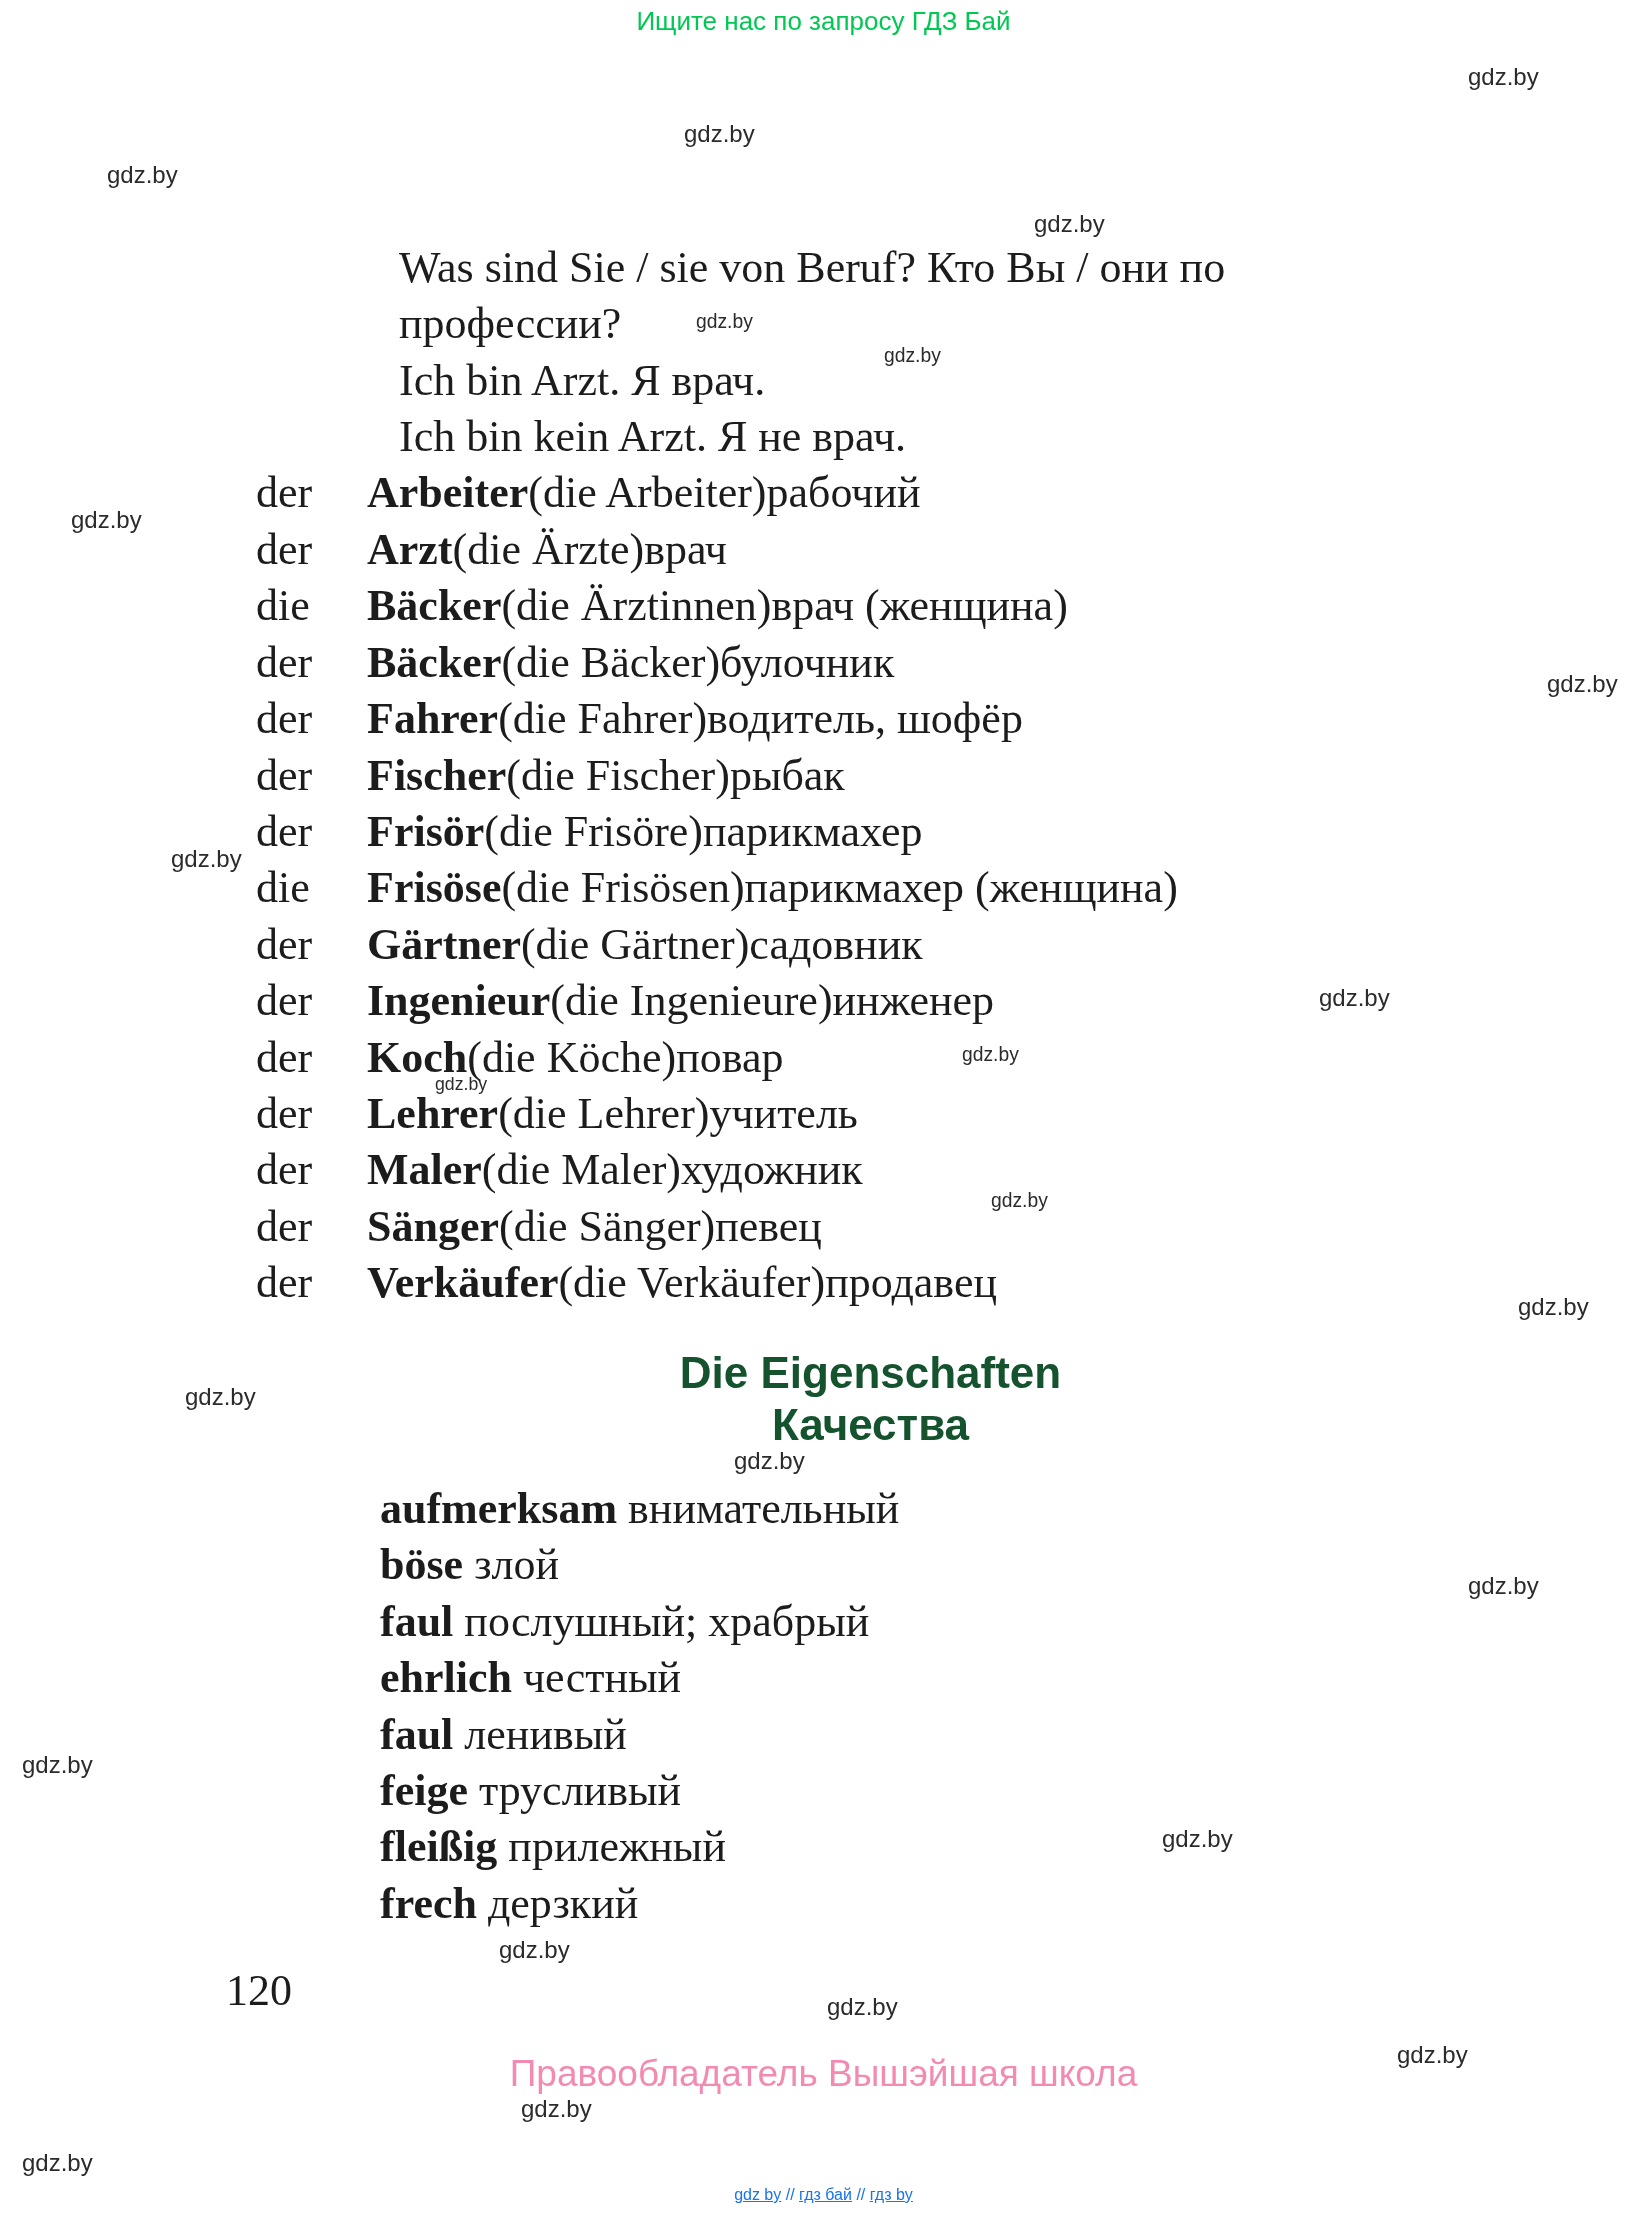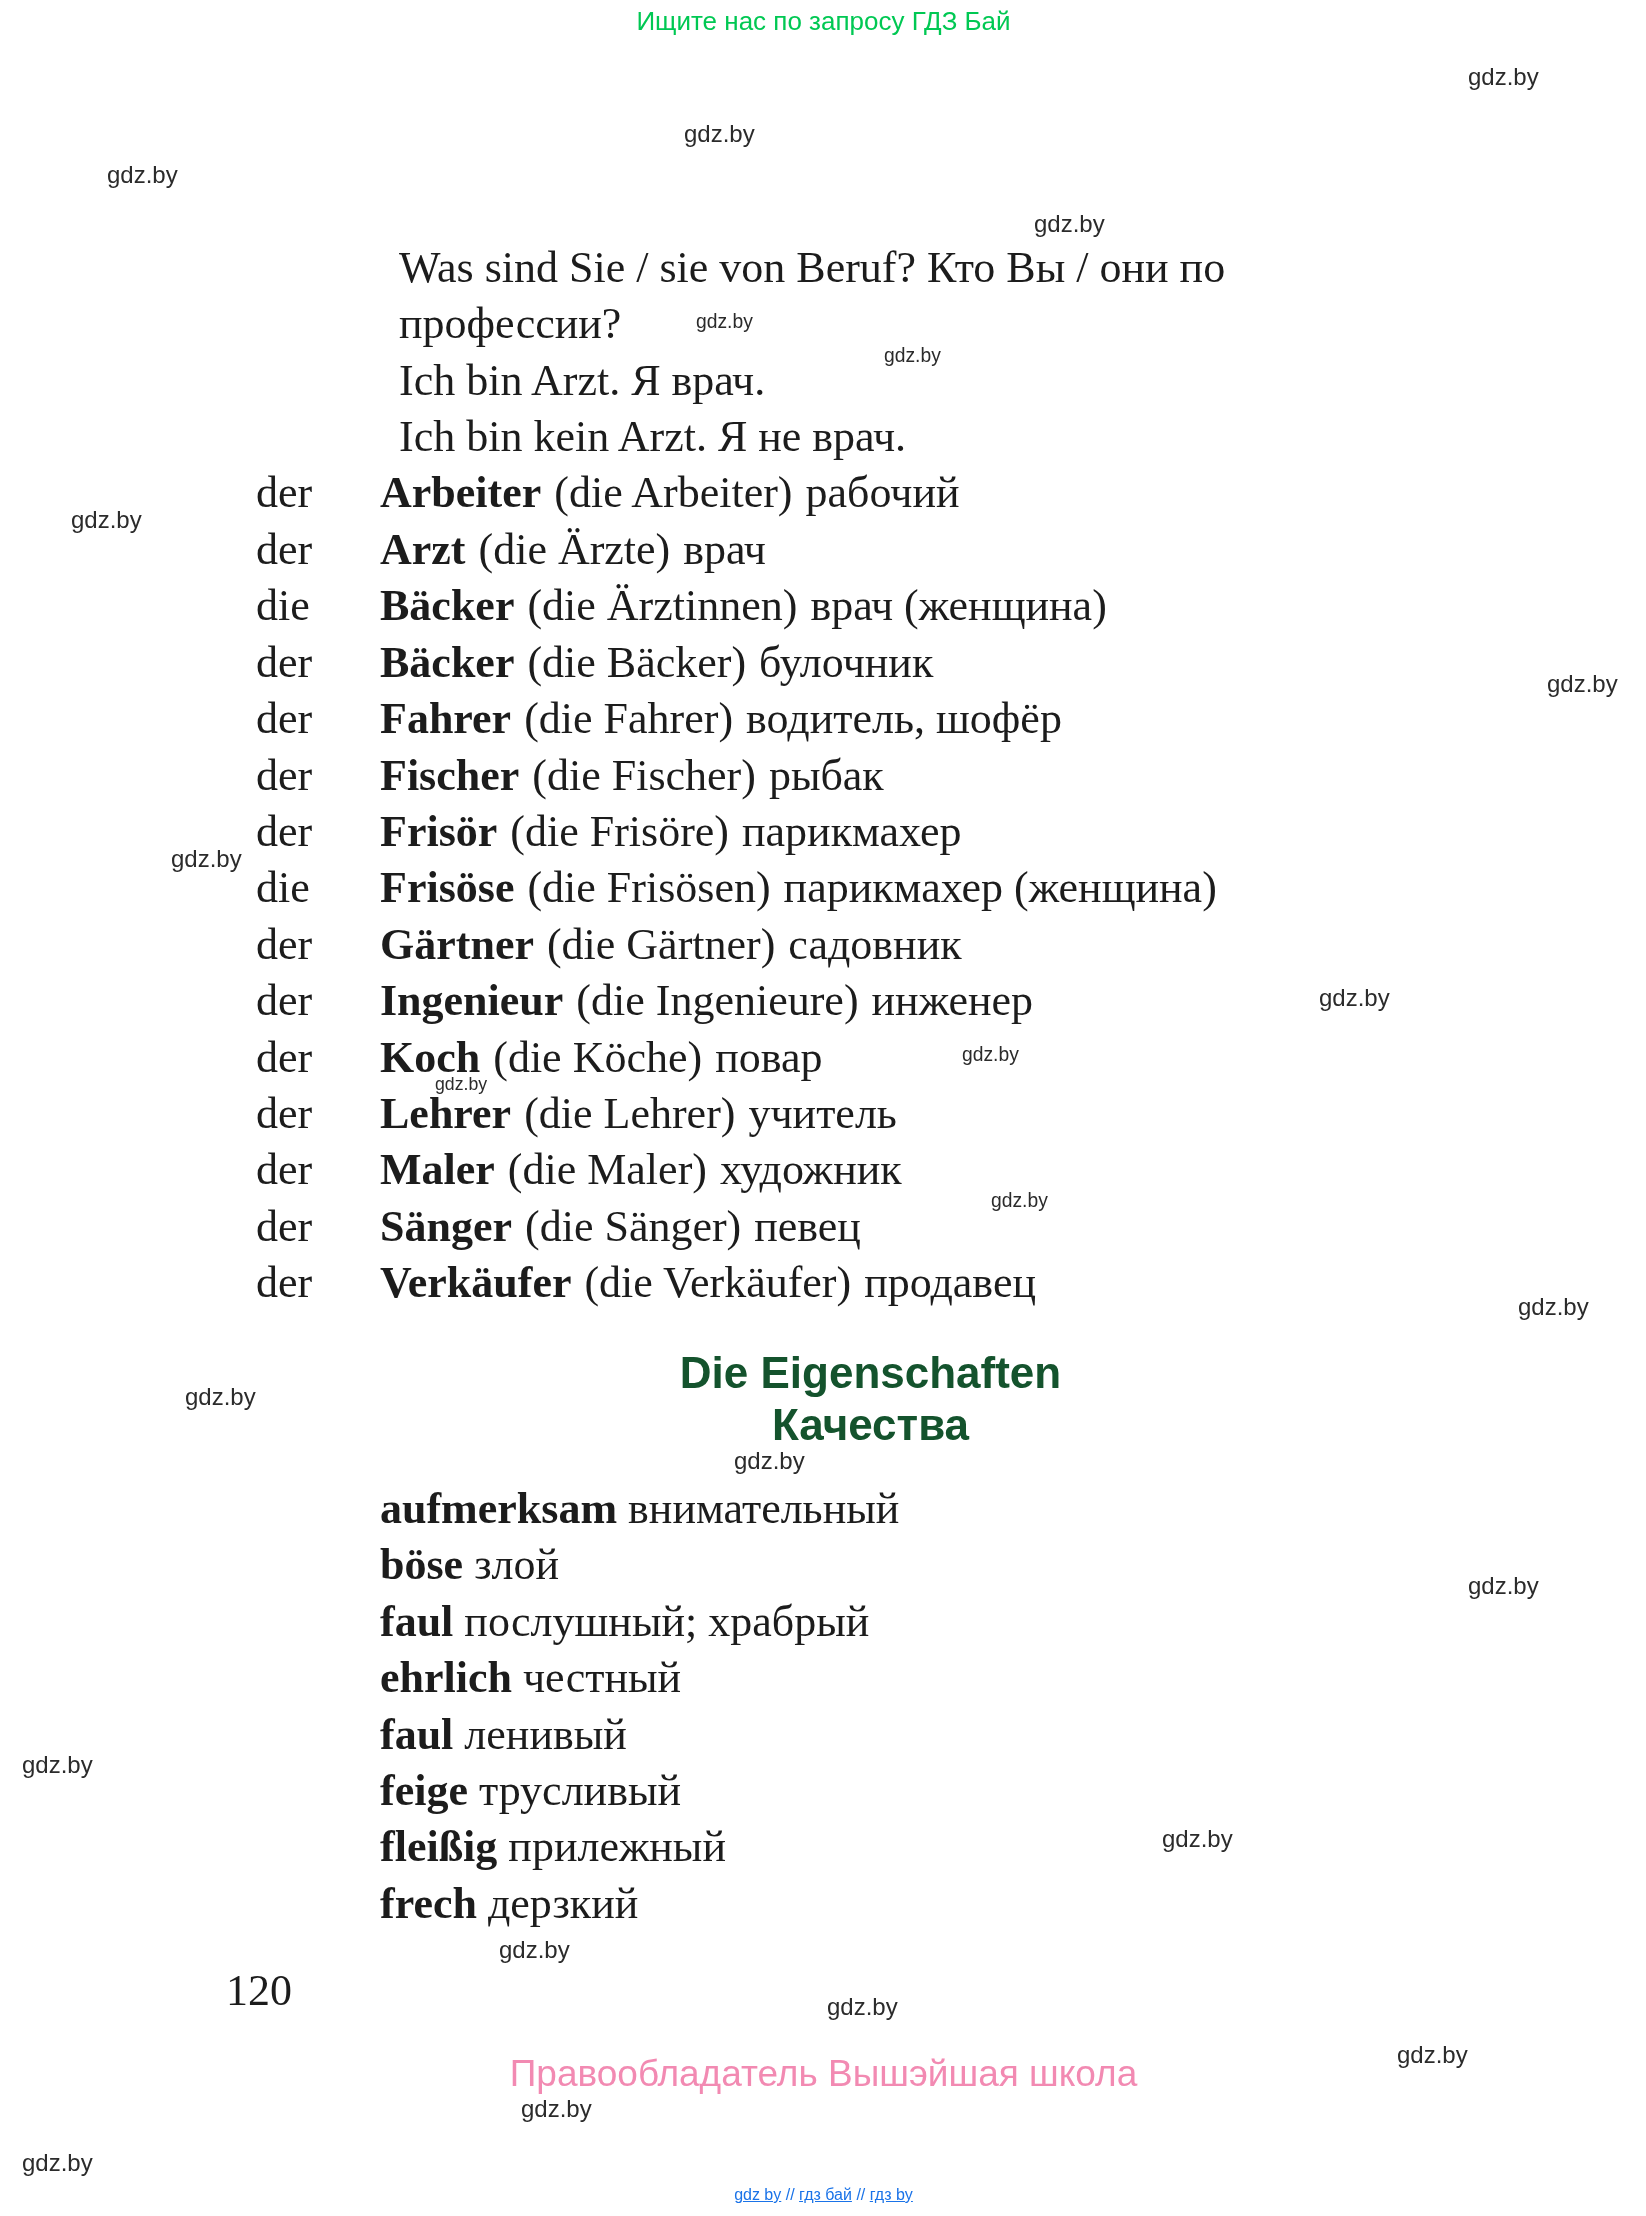--- a/index.html
+++ b/index.html
@@ -14,21 +14,21 @@
   }
   .wm {
     position:absolute; font-family:"Liberation Sans",sans-serif;
     font-size:24px; color:#2b2b2b; white-space:nowrap;
   }
   .wm-s { font-size:19.3px; }
   .wm-xs { font-size:17.7px; }
   .line { position:absolute; left:399px; font-size:44px; white-space:nowrap; }
   .b { font-weight:400; }
   .row {
-    position:absolute; left:256px; display:flex; column-gap:13px;
+    position:absolute; left:256px; display:flex; 
     font-size:44px; white-space:nowrap;
   }
   .art { width:87px; flex:0 0 auto; }
   .word { font-weight:700;margin-left:24px; }
   .sec {
     position:absolute; left:242px; width:1257px; text-align:center;
     font-family:"Liberation Sans",sans-serif; font-weight:700; font-size:44px; color:#14532d;
   }
   .adj { position:absolute; left:356px; font-size:44px; white-space:nowrap; }
   .pageno { position:absolute; left:226px; top:1965px; font-size:44px; }

